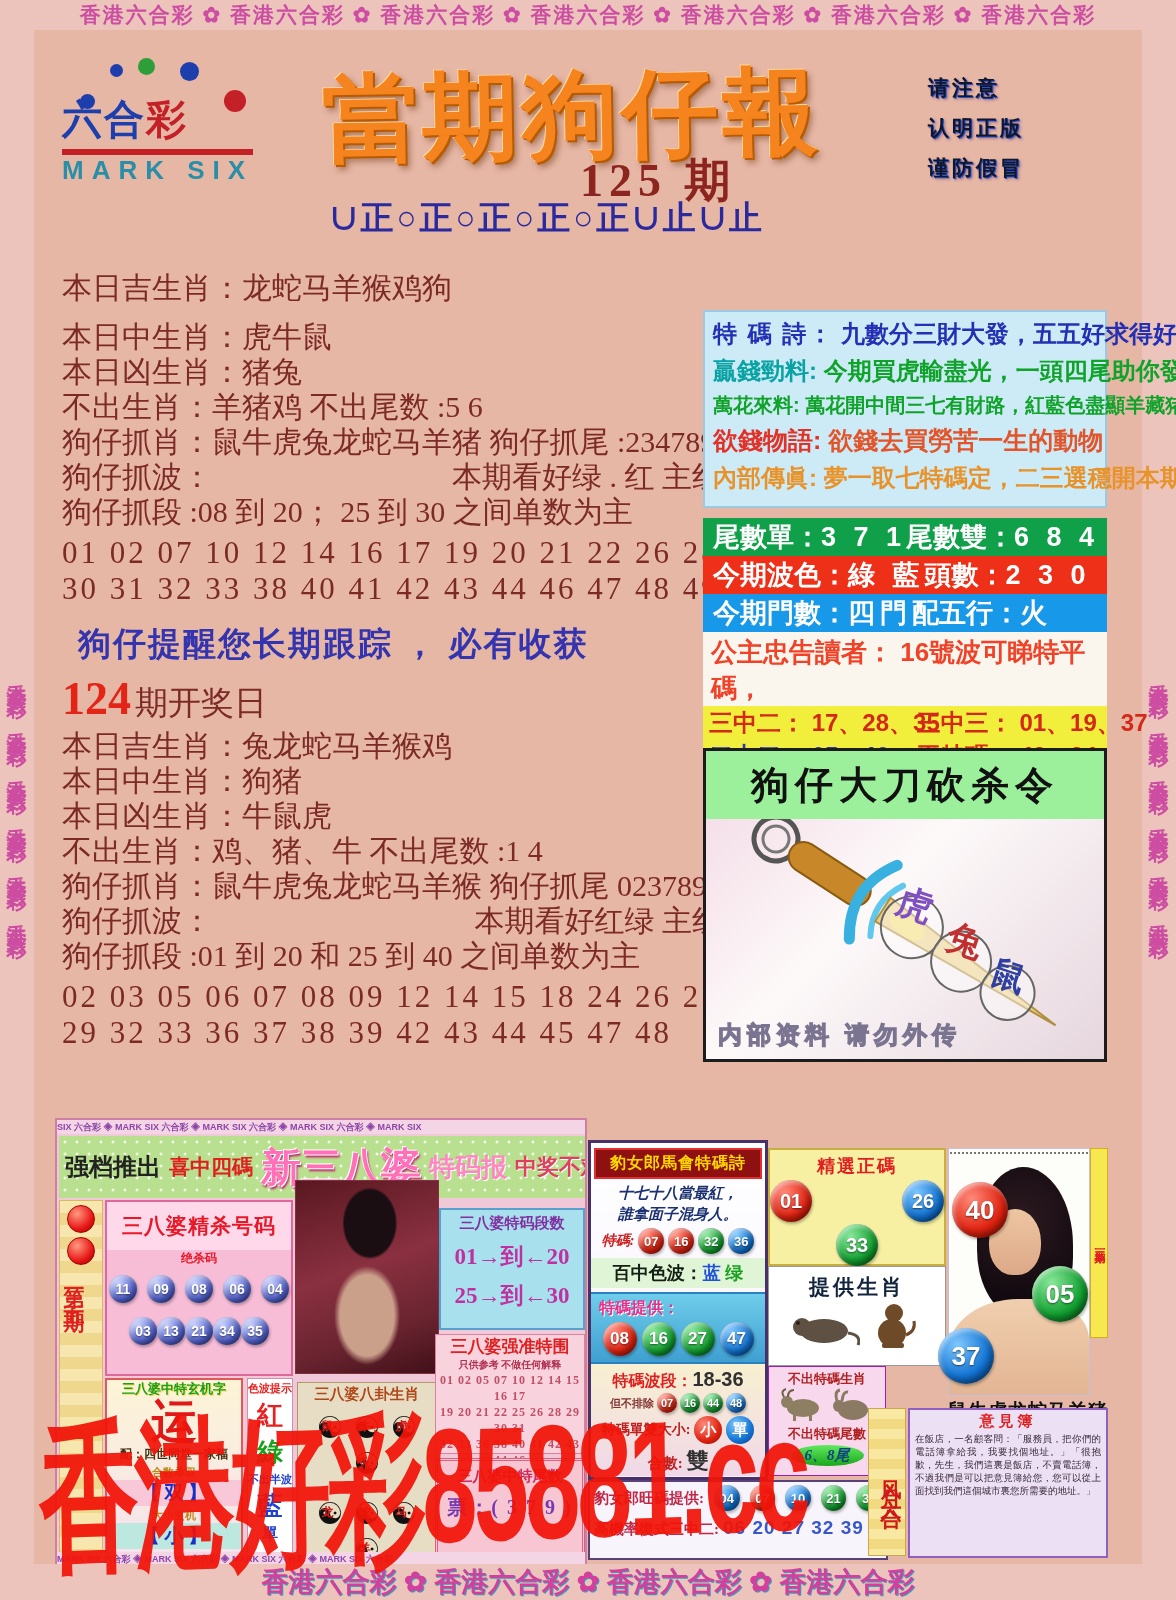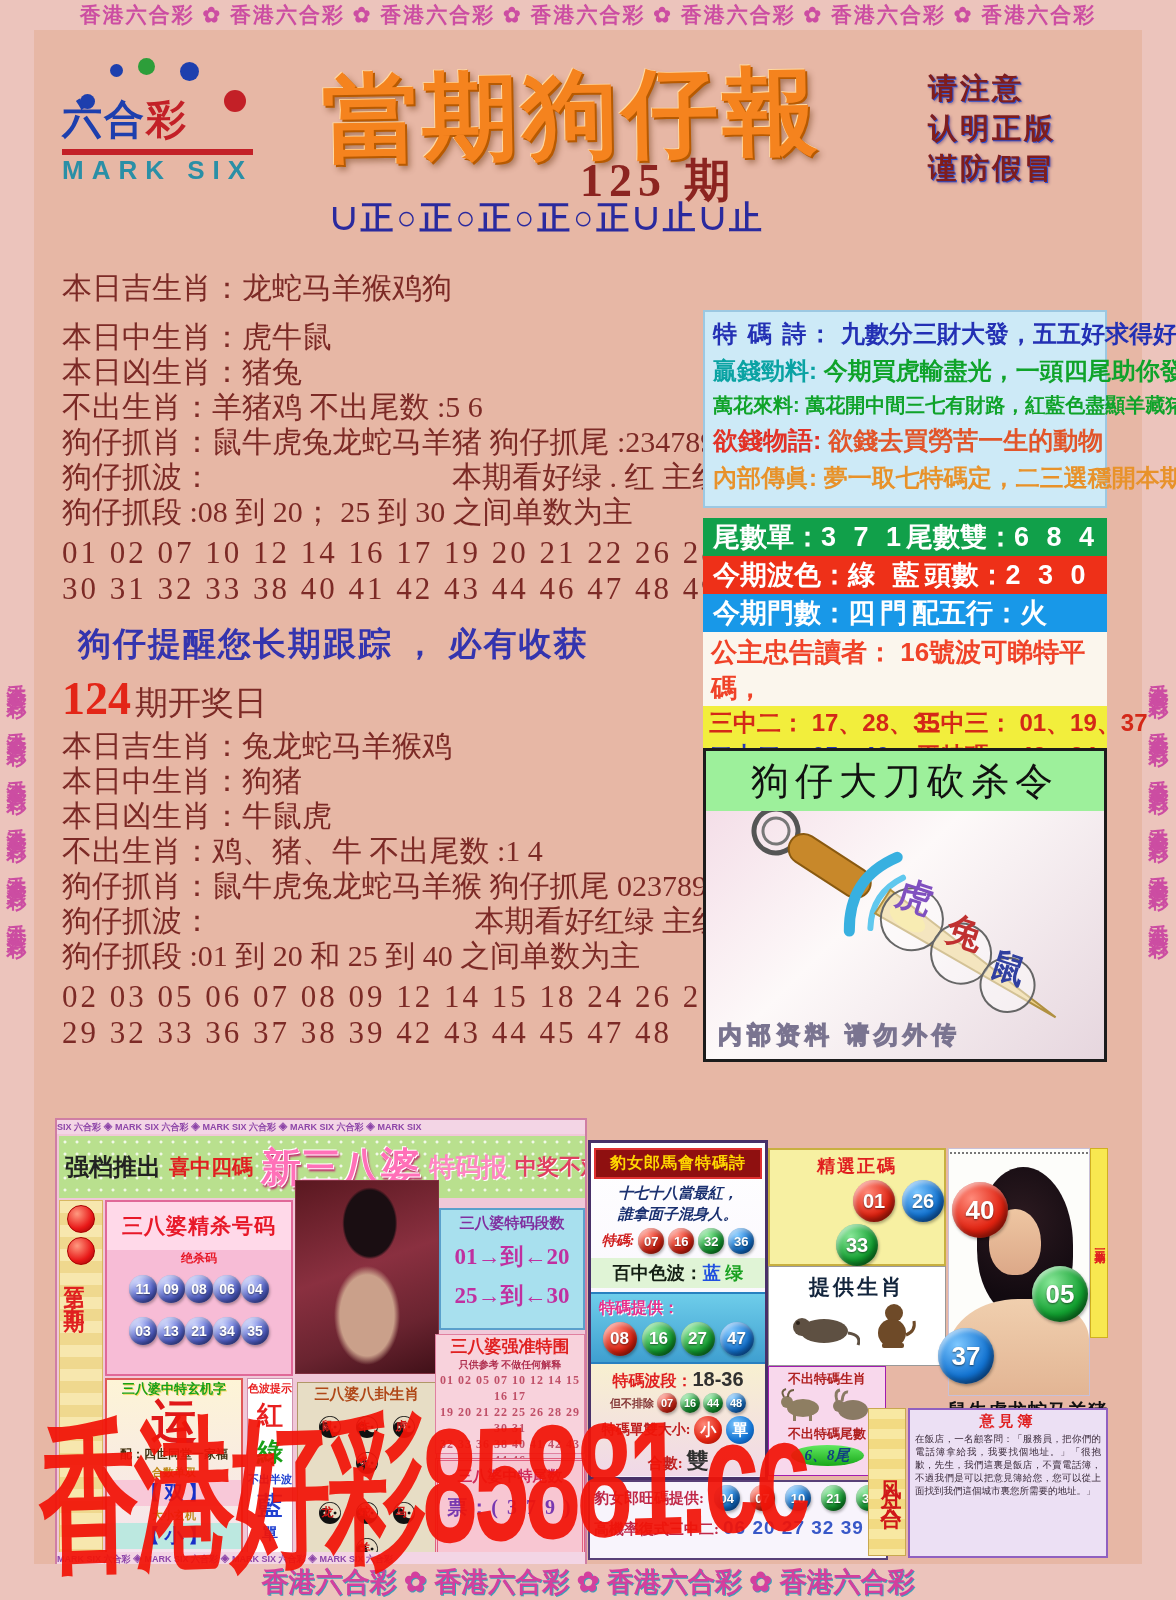--- a/index.html
+++ b/index.html
@@ -18,21 +18,21 @@
   
   .logo-cn{font-size:40px;font-weight:bold;color:#1d3fae;letter-spacing:2px;
            border-bottom:6px solid #c32027;padding-bottom:2px}
   .logo-cn span:last-child{color:#c32027}
   .logo-en{font-size:26px;font-weight:bold;color:#2a8fa6;letter-spacing:8px;font-family:"Liberation Sans",sans-serif}
   .dot{position:absolute;border-radius:50%}
   .main-title{font-size:96px;font-weight:bold;color:#f5831e;letter-spacing:4px;white-space:nowrap;
       text-shadow:2px 2px 0 #b85a00, -1px -1px 0 #ffd9a0, 4px 5px 6px rgba(90,40,0,.45);
       transform:rotate(-1deg)}
   .issue-big{font-size:46px;font-weight:bold;color:#8c2420;letter-spacing:6px}
-  .notice{font-size:29px;font-weight:bold;color:#7f1d1d;line-height:40px;letter-spacing:3px;
+  .notice{font-size:21px;font-weight:bold;color:#0f172a;line-height:40px;letter-spacing:3px;
           font-family:Liberation Sans, sans-serif;text-shadow:1px 1px 0 #2a4fd0,2px 2px 3px rgba(40,0,90,.4)}
   .divider{font-size:33px;font-weight:bold;color:#2a2a9e;letter-spacing:3px}
   
   .sec-head .n{font-size:46px;font-weight:bold;color:#e32517}
   .sec-head .s{font-size:33px;color:#7c2a26}
   .tline{font-size:30px;color:#7c2a26;white-space:nowrap;line-height:35px}
   .tline .k{color:#7c2a26}
   .nums{font-size:31px;color:#7c2a26;letter-spacing:3px;white-space:nowrap}
   .waveline{display:flex;width:660px;justify-content:space-between}
   .reminder{font-size:33px;font-weight:bold;color:#3434ae;letter-spacing:2px}
@@ -54,22 +54,22 @@
   .advice{left:703px;top:632px;width:404px;height:74px;background:#fbf6ed;color:#f04228;
           font-family:"Liberation Sans",sans-serif;font-weight:bold;font-size:26px;line-height:36px;
           padding:2px 8px;box-sizing:border-box}
   .combos{left:703px;top:706px;width:404px;height:66px;background:#f2ee3c;
           font-family:"Liberation Sans",sans-serif;font-weight:bold;font-size:24px;line-height:32px;
           display:grid;grid-template-columns:53% 47%;align-items:center;padding:0 6px;box-sizing:border-box;white-space:nowrap}
   .c-red{color:#d42818}.c-blue{color:#2838b8}
   
   .knife{left:703px;top:748px;width:404px;height:314px;border:3px solid #1c1c1c;box-sizing:border-box;
          background:linear-gradient(135deg,#f2d8e4,#fdf9f9 45%,#e6d6de)}
-  .knife .hd{height:60px;background:#9df09b;display:flex;align-items:center;justify-content:center;
-             font-size:38px;font-weight:normal;color:#111;letter-spacing:6px}
+  .knife .hd{height:68px;background:#9df09b;display:flex;align-items:center;justify-content:center;
+             font-size:38px;font-weight:bold;color:#111;letter-spacing:6px}
   .knife .ft{position:absolute;left:12px;bottom:8px;font-size:24px;font-weight:bold;letter-spacing:5px;
              color:#cfc8dc;-webkit-text-stroke:1.2px #7a7490}
   
   .ball{display:inline-flex;align-items:center;justify-content:center;border-radius:50%;color:#fff;
         font-weight:bold;font-family:"Liberation Sans",sans-serif;
         text-shadow:0 1px 2px rgba(0,0,0,.55);
         box-shadow:inset -3px -4px 6px rgba(0,0,0,.35),inset 2px 3px 4px rgba(255,255,255,.55),1px 2px 3px rgba(0,0,0,.3)}
   .ball[data-c="red"]{background:radial-gradient(circle at 35% 30%,#ff8a7a,#e02210 60%,#8a0c00)}
   .ball[data-c="blue"]{background:radial-gradient(circle at 35% 30%,#7ec8ff,#1273d2 60%,#063a80)}
   .ball[data-c="green"]{background:radial-gradient(circle at 35% 30%,#8ae89a,#12a030 60%,#055010)}
@@ -328,21 +328,21 @@
 
     <div class="abs istrip">
       <div class="lant"></div>
       <div class="lant"></div>
       <div class="txt">第一二五期</div>
     </div>
 
     <div class="abs killbox">
       <div class="t">三八婆精杀号码</div>
       <div class="s">绝杀码</div>
-      <div style="margin-top:8px;display:flex;justify-content:center;gap:0">
+      <div style="margin-top:8px;display:flex;justify-content:center;gap:10px">
         <span class="ball b28" data-c="violet">11</span>
         <span class="ball b28" data-c="violet">09</span>
         <span class="ball b28" data-c="violet">08</span>
         <span class="ball b28" data-c="violet">06</span>
         <span class="ball b28" data-c="violet">04</span>
       </div>
       <div style="margin-top:14px;display:flex;justify-content:center;">
         <span class="ball b28" data-c="violet">03</span>
         <span class="ball b28" data-c="violet">13</span>
         <span class="ball b28" data-c="violet">21</span>
@@ -466,21 +466,21 @@
       <span class="ball b26" data-c="green">38</span>
     </div>
     <div style="margin-top:6px">
       <span class="k">高機率復式三中二:</span>
       <span class="fsv">06 20 27 32 39 44</span>
     </div>
   </div>
 
   <div class="abs jx">
     <div class="t">精選正碼</div>
-    <div style="display:flex;justify-content:flex-end;gap:7px">
+    <div style="display:flex;justify-content:space-between;gap:30px">
       <span class="ball b42" data-c="red">01</span>
       <span class="ball b42" data-c="blue">26</span>
     </div>
     <div style="margin-top:2px">
       <span class="ball b42" data-c="green">33</span>
     </div>
   </div>
 
   <div class="abs sx">
     <div class="t">提供生肖</div>

